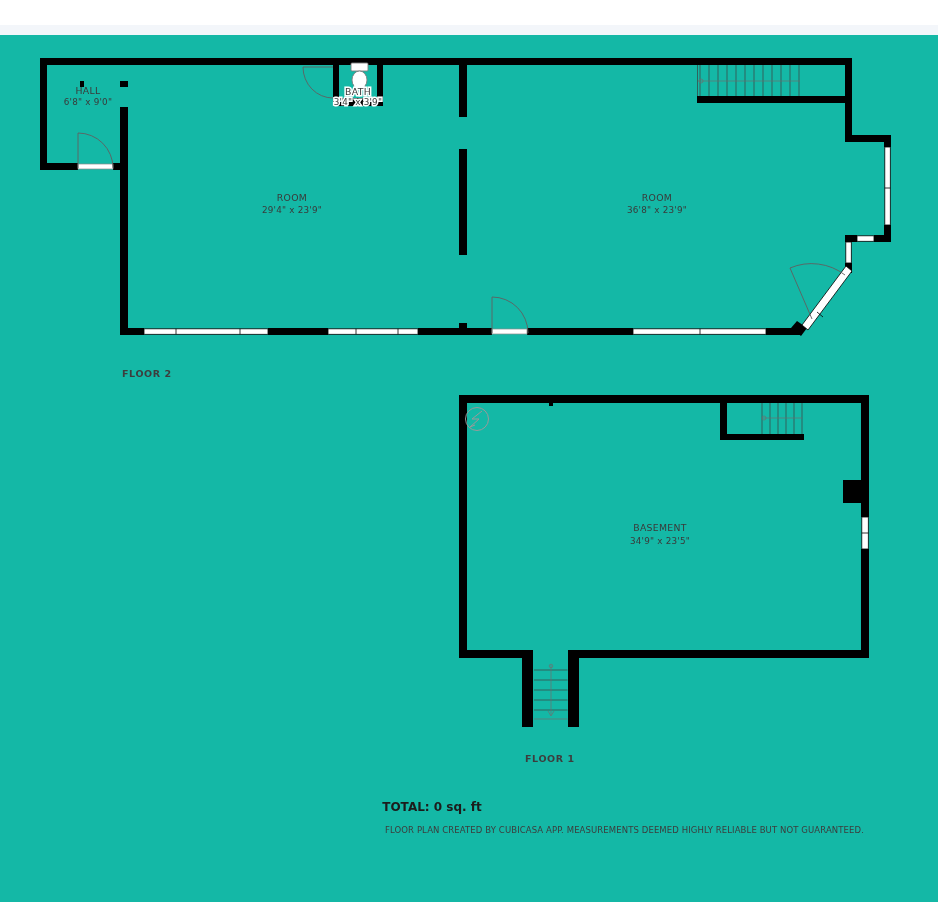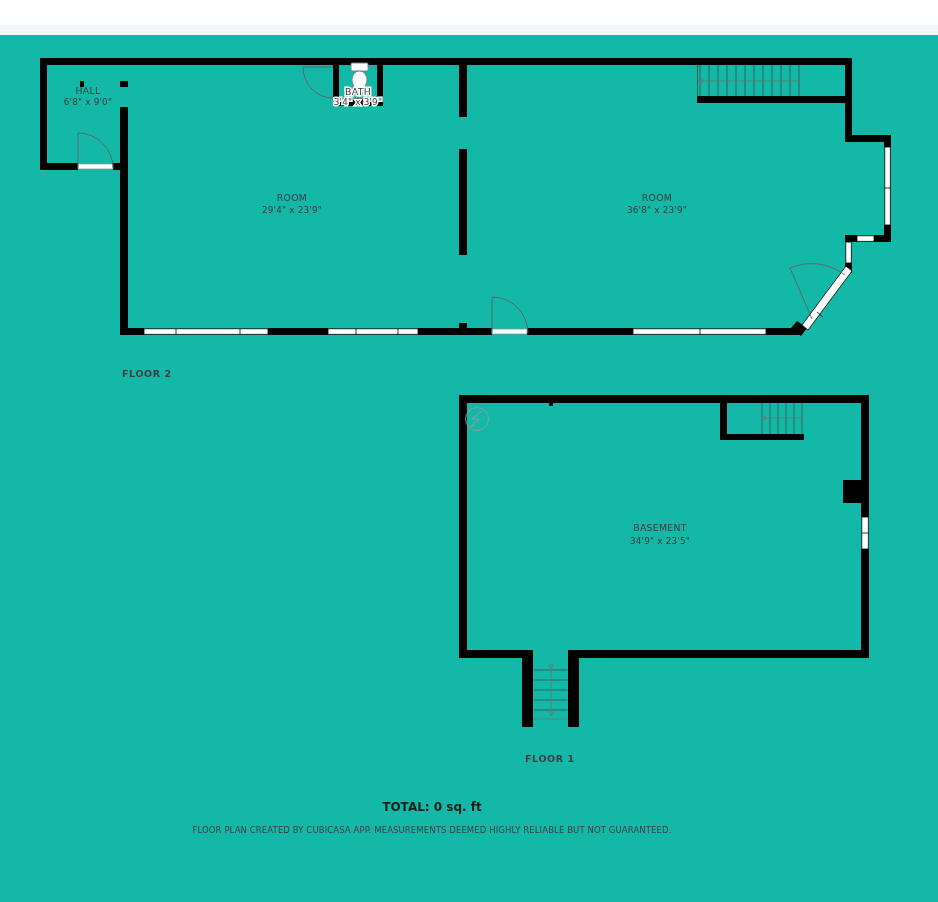--- a/index.html
+++ b/index.html
@@ -49,21 +49,21 @@
 
   
   .summary {
     position: absolute; left: 0; top: 776px; width: 864px;
     text-align: center; color: #1c1c1c;
     font-size: 11.5px; line-height: 13.5px;
   }
   .s-bold { font-weight: bold; font-size: 12px; }
   .disclaimer {
     margin-top: 9px;
-    font-size: 8.5px; color: #3c3c3c; letter-spacing: 0.1px;
+    font-size: 8.5px; color: #3c3c3c; letter-spacing: 0.1px; text-align: right;
   }
 </style>
 </head>
 <body>
 
 <div class="page">
   <div class="top-band"></div>
 
   <svg class="plan-canvas" width="938" height="760" viewBox="0 0 938 760">
 

